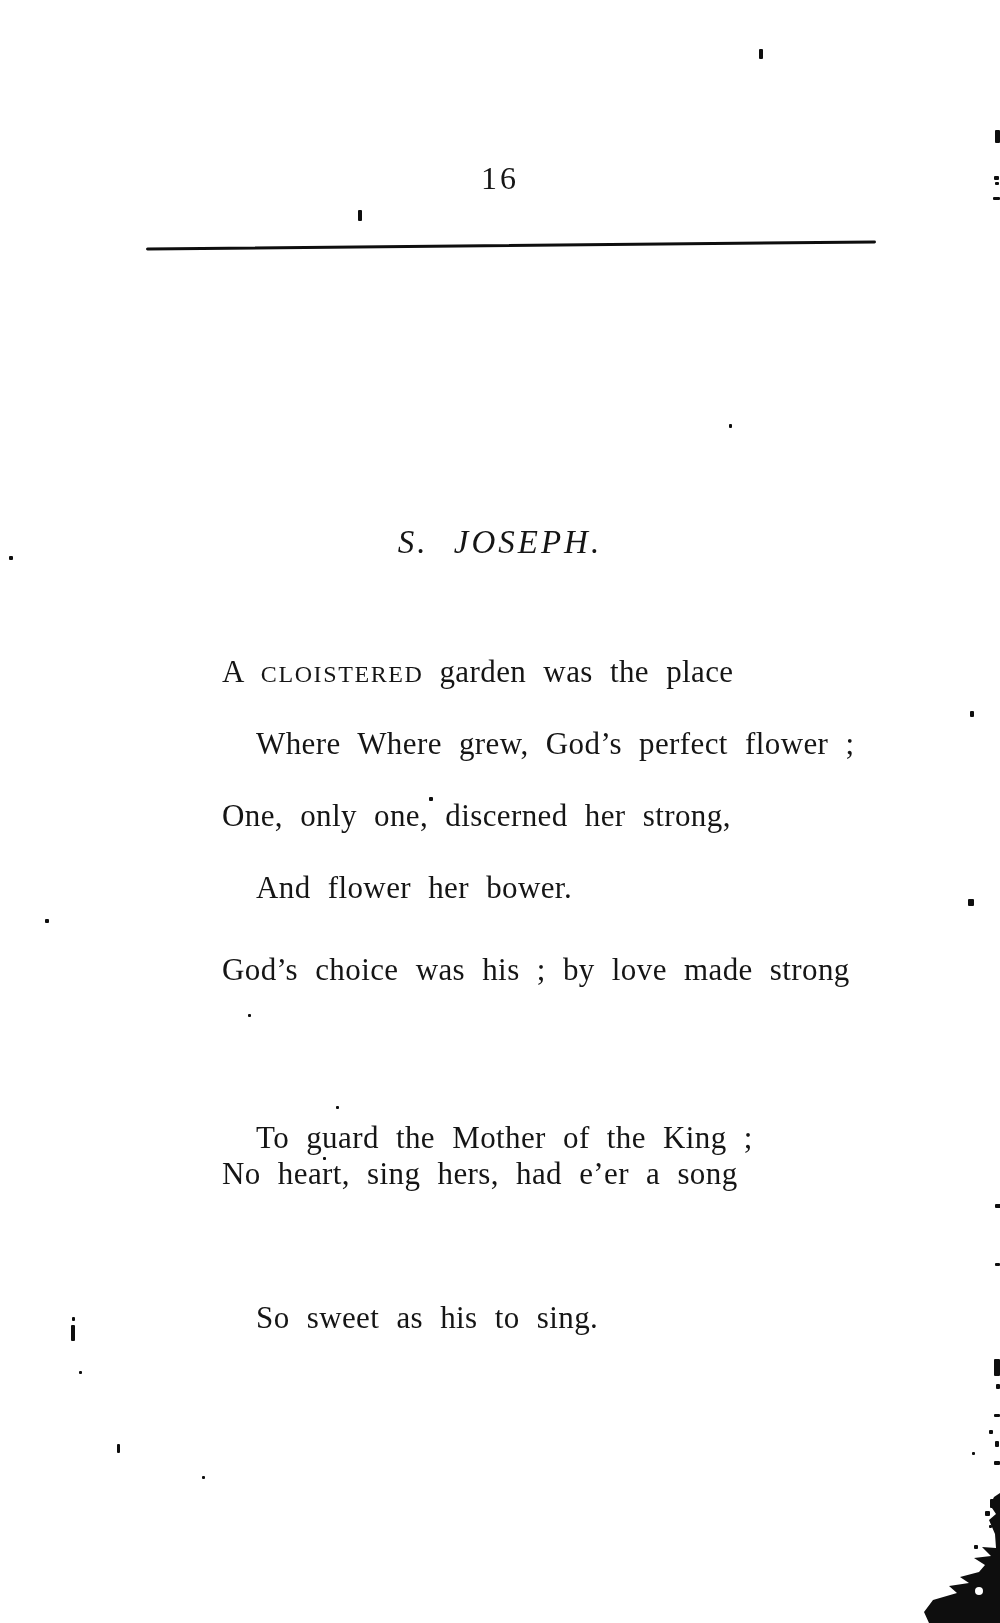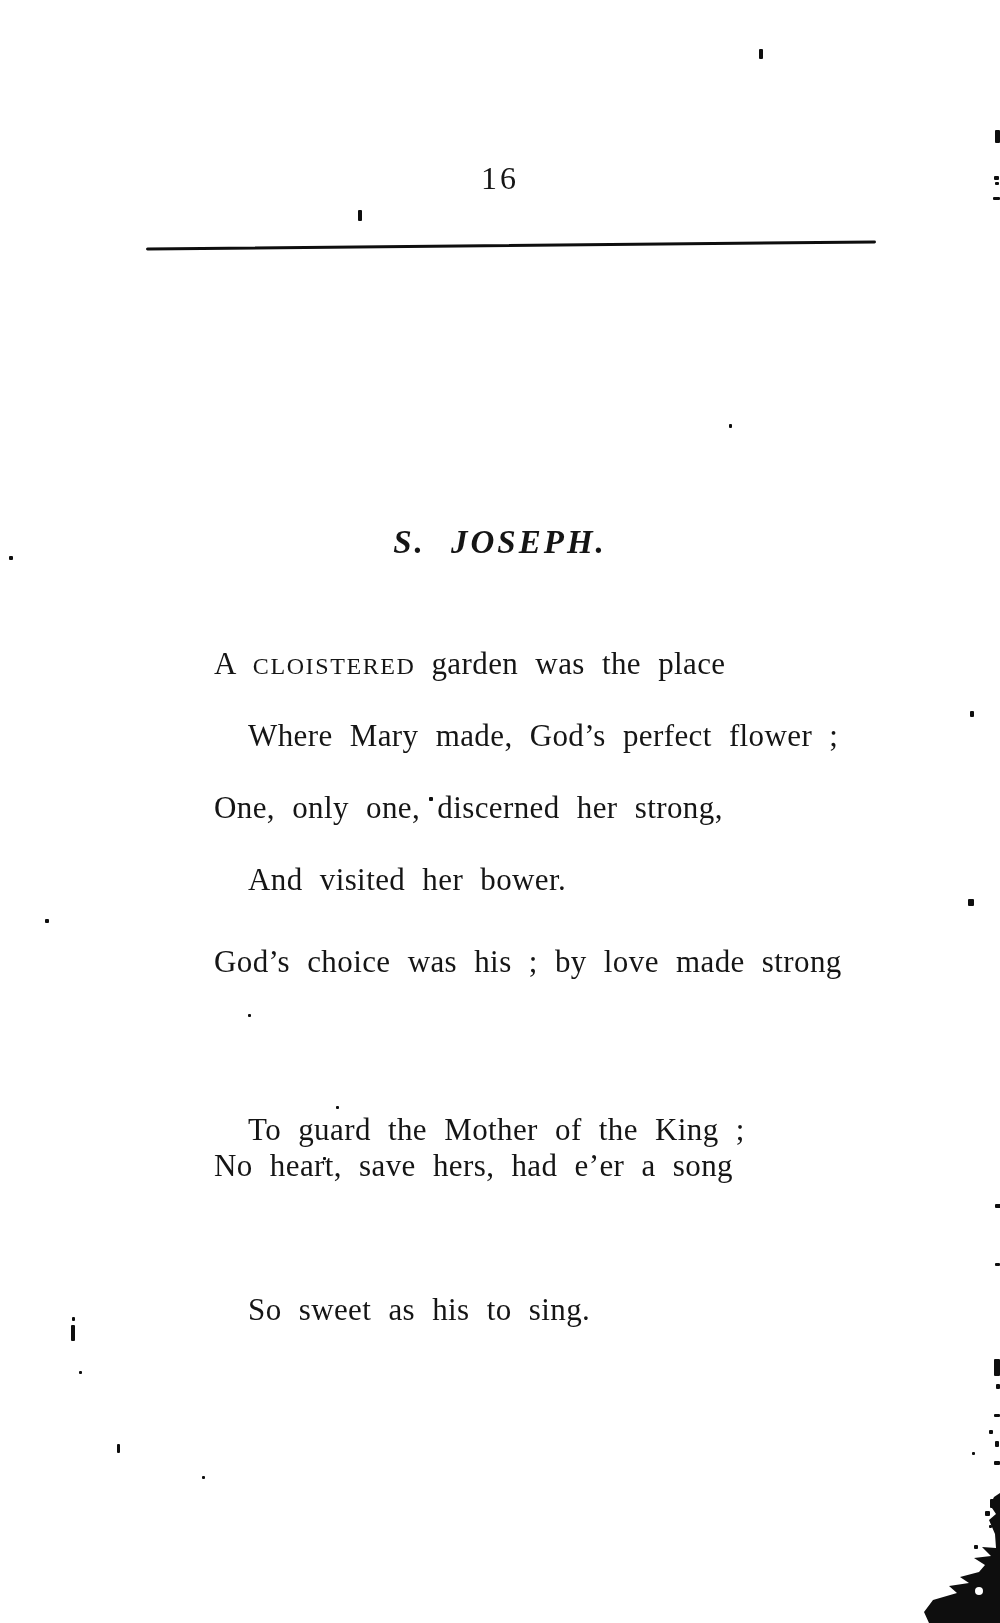--- a/index.html
+++ b/index.html
@@ -28,29 +28,29 @@
     transform: rotate(-0.55deg);
     border-radius: 2px;
   }
   .poem-title {
     position: absolute;
     top: 524px; left: 0;
     width: 1000px;
     margin: 0;
     text-align: center;
     font-style: italic;
-    font-weight: bold;
+    font-weight: normal;
     font-size: 33px;
     letter-spacing: 3px;
     word-spacing: 14px;
   }
   .poem-line {
     position: absolute;
     left: 210px;
-    margin: 4px;
+    margin: 12px;
     font-size: 31px;
     letter-spacing: 0.4px;
     word-spacing: 9px;
     white-space: nowrap;
   }
   .poem-line.indent { left: 244px; }
   .poem-line > span + span { margin-left: 16px; }
   .sc {
     font-size: 24px;
     letter-spacing: 1.6px;
@@ -75,29 +75,29 @@
   <div class="page-number">16</div>
 
   <div class="header-rule"></div>
 
   <h1 class="poem-title">S. JOSEPH.</h1>
 
   <div>
     <p class="poem-line" style="top:642px">
       <span>A</span><span class="sc">CLOISTERED</span><span>garden was the place</span>
     </p>
-    <p class="poem-line indent" style="top:714px">Where Mary made, God’s perfect flower ;</p>
+    <p class="poem-line indent" style="top:714px">Where Where grew, God’s perfect flower ;</p>
     <p class="poem-line" style="top:786px">One, only one, discerned her strong,</p>
-    <p class="poem-line indent" style="top:858px">And visited her bower.</p>
+    <p class="poem-line indent" style="top:858px">And flower her bower.</p>
   </div>
 
   <div>
     <p class="poem-line" style="top:940px">God’s choice was his ; by love made strong</p>
     <p class="poem-line indent" style="top:1108px">To guard the Mother of the King ;</p>
-    <p class="poem-line" style="top:1144px">No heart, save hers, had e’er a song</p>
+    <p class="poem-line" style="top:1144px">No heart, sing hers, had e’er a song</p>
     <p class="poem-line indent" style="top:1288px">So sweet as his to sing.</p>
   </div>
 
   <svg class="artifacts-svg" viewBox="0 0 1000 1623">
     <polygon fill="#0e0e0e" points="1000,1493 994,1497 990,1505 996,1514 989,1520 995,1534 996,1548 982,1547 991,1556 974,1558 985,1565 979,1572 960,1577 969,1583 949,1586 957,1593 933,1600 924,1612 929,1623 1000,1623"></polygon>
     <circle fill="#ffffff" cx="979" cy="1591" r="4"></circle>
   </svg>
 
   <div id="specks">
       <div class="speck" style="left: 759px; top: 49px; width: 4px; height: 10px; background: rgb(14, 14, 14);"></div>

